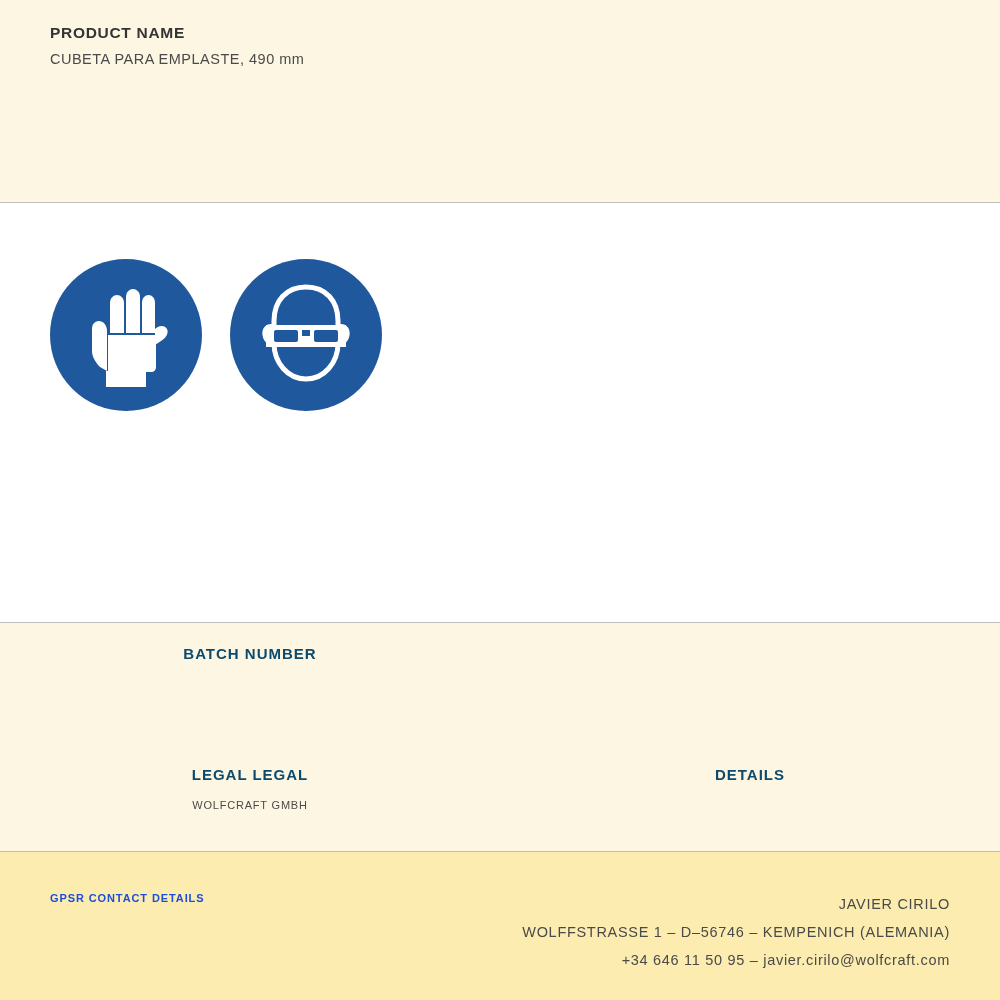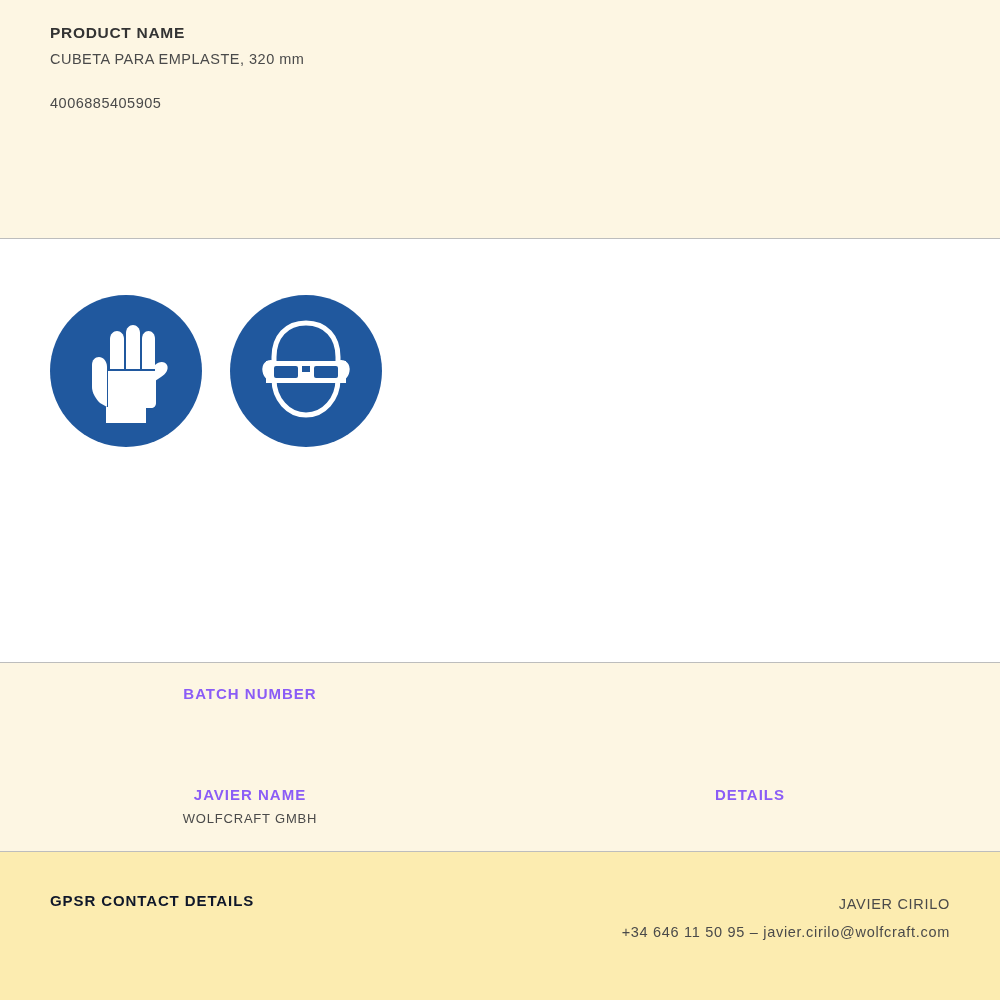--- a/index.html
+++ b/index.html
@@ -21,21 +21,21 @@
     display: flex;
     flex-direction: column;
     background: #fdf6e3;
   }
 
   
   .top-block {
     background: #fdf6e3;
     padding: 24px 50px 0 50px;
     box-sizing: border-box;
-    height: 238px;
+    height: 202px;
   }
   .field-label {
     font-size: 15.5px;
     font-weight: bold;
     letter-spacing: 0.7px;
     color: #333333;
     margin: 0 0 9px 0;
   }
   .field-value {
     font-size: 14.5px;
@@ -89,72 +89,71 @@
     column-gap: 0;
   }
   .info-cell {
     text-align: center;
     padding: 0 10px;
   }
   .info-heading {
     font-size: 15px;
     font-weight: bold;
     letter-spacing: 1.0px;
-    color: #8b5cf6;
+    color: #0c4a6e;
     margin: 0 0 8px 0;
   }
   .info-value {
-    font-size: 13px;
+    font-size: 11px;
     letter-spacing: 0.8px;
     color: #4a4a4a;
     min-height: 18px;
-    margin: 4px;
+    margin: 16px;
     text-align: center;
   }
   .info-row-1 { margin-bottom: 54px; }
 
   
   .footer {
     background: #fcecb0;
     padding: 20px 50px 22px 50px;
     box-sizing: border-box;
     display: flex;
     justify-content: space-between;
     align-items: flex-start;
     height: 148px;
   }
   .footer-title {
-    font-size: 15px;
+    font-size: 11px;
     font-weight: bold;
     letter-spacing: 0.9px;
-    color: #0f172a;
+    color: #1d4ed8;
     padding-top: 20px;
   }
   .footer-right {
     text-align: right;
     font-size: 14.5px;
     letter-spacing: 0.7px;
     color: #4a4a4a;
     line-height: 28px;
     padding-top: 18px;
   }
   .footer-line { display: block; }
 </style>
 </head>
 <body>
 
 <div class="page">
 
   <div class="top-block">
     <div class="field-group">
       <p class="field-label">PRODUCT NAME</p>
-      <p class="field-value">CUBETA PARA EMPLASTE, 320 mm</p>
+      <p class="field-value">CUBETA PARA EMPLASTE, 490 mm</p>
     </div>
     <div class="field-group">
-      <p class="field-value">4006885405905</p>
     </div>
   </div>
 
   <div class="divider"></div>
 
   <div class="picto-area">
     <div class="picto-row">
 
       <div class="picto">
         <svg viewBox="0 0 152 152" xmlns="http://www.w3.org/2000/svg">
@@ -216,32 +215,33 @@
       <div class="info-cell">
         <p class="info-heading">BATCH NUMBER</p>
         <p class="info-value"></p>
       </div>
       <div class="info-cell">
         <p class="info-value"></p>
       </div>
     </div>
     <div class="info-grid">
       <div class="info-cell">
-        <p class="info-heading">JAVIER NAME</p>
+        <p class="info-heading">LEGAL LEGAL</p>
         <p class="info-value">WOLFCRAFT GMBH</p>
       </div>
       <div class="info-cell">
         <p class="info-heading">DETAILS</p>
       </div>
     </div>
   </div>
 
   <div class="divider"></div>
 
   <div class="footer">
     <div class="footer-title">GPSR CONTACT DETAILS</div>
     <div class="footer-right">
       <span class="footer-line">JAVIER CIRILO</span>
+      <span class="footer-line">WOLFFSTRASSE 1 – D–56746 – KEMPENICH (ALEMANIA)</span>
       <span class="footer-line">+34 646 11 50 95 – javier.cirilo@wolfcraft.com</span>
     </div>
   </div>
 
 </div>
 
 </body></html>

